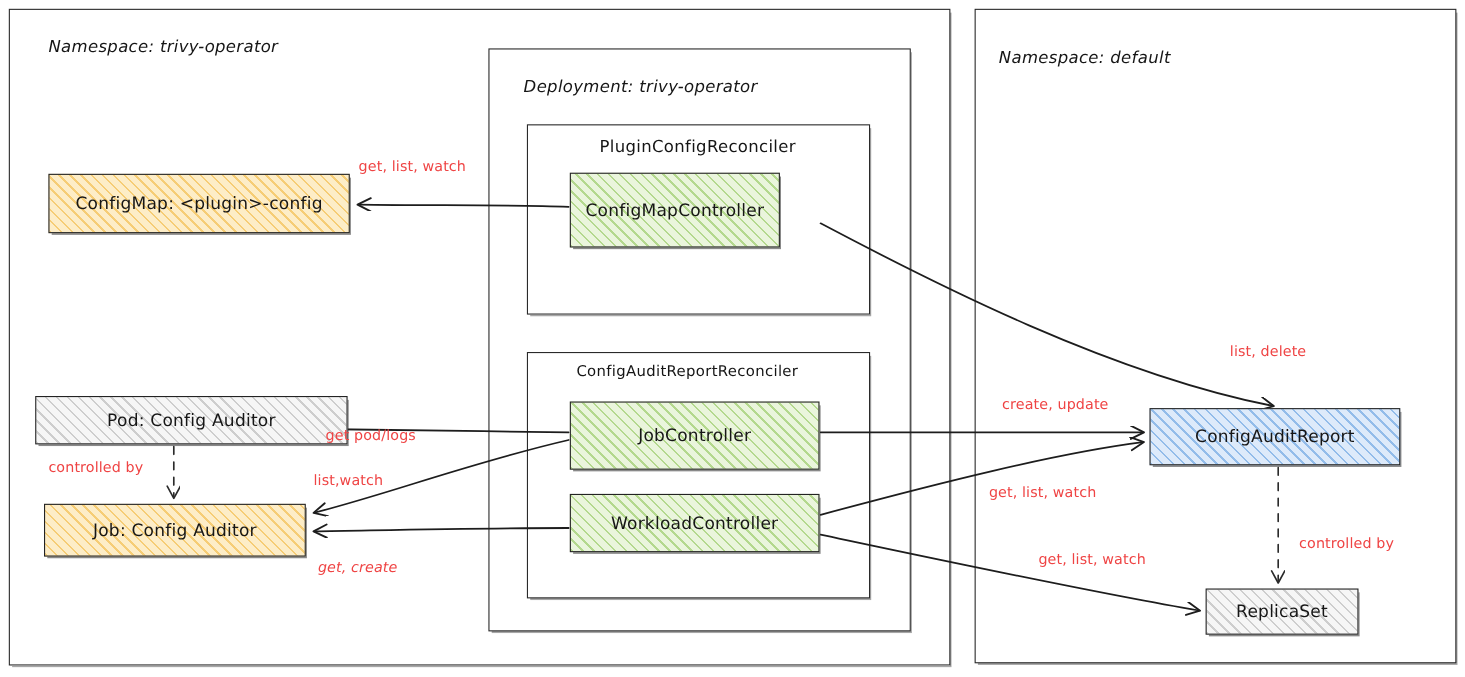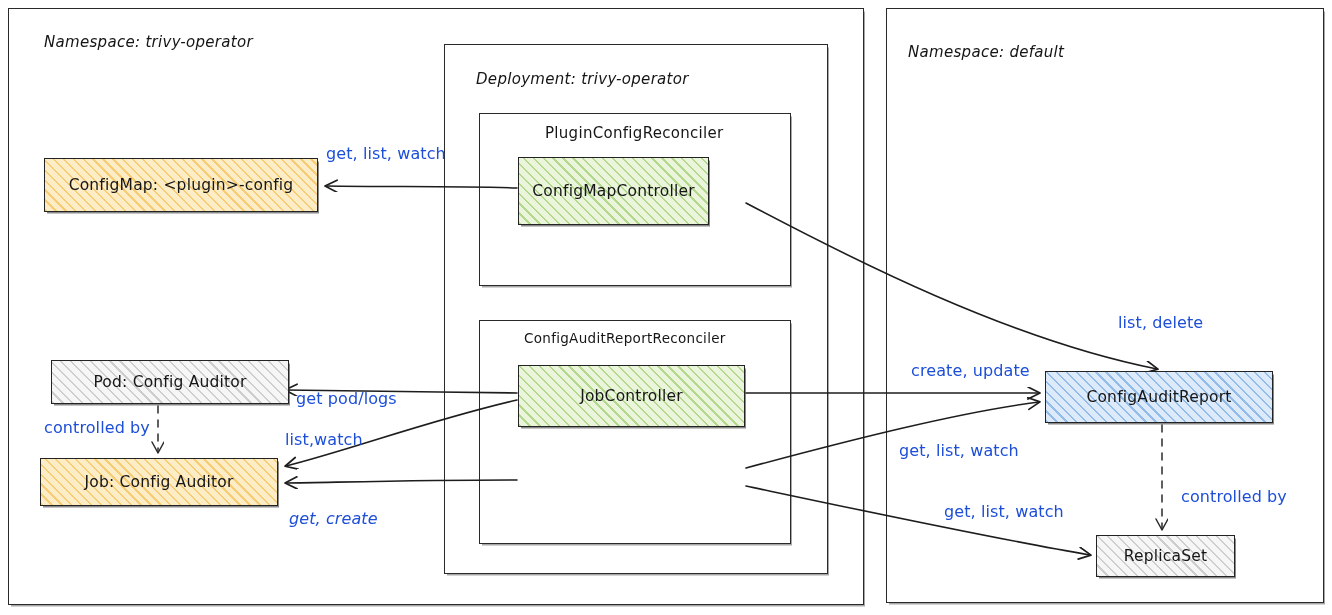--- a/index.html
+++ b/index.html
@@ -30,21 +30,21 @@
   .box span{position:relative;z-index:2;}
   .grp{
     position:absolute;box-sizing:border-box;
     border:1.5px solid #2a2a2a;background:transparent;
     box-shadow:2px 2.5px 0 -1px rgba(60,60,60,.45);
   }
   .grp-title{
     position:absolute;font-size:15px;color:#151515;letter-spacing:.3px;
   }
   .grp-title.italic{font-style:italic;}
-  .edge-label{font-size:16px;color:#1d4ed8;letter-spacing:.1px;}
+  .edge-label{font-size:13px;color:#ef4444;letter-spacing:.1px;}
   
   .fill-orange{background-color:#fdedc7;
     background-image:repeating-linear-gradient(45deg,
       rgba(240,178,50,.55) 0px,rgba(240,178,50,.55) 1.6px,
       rgba(255,255,255,0) 1.6px,rgba(255,255,255,0) 7px);}
   .fill-green{background-color:#eaf5dc;
     background-image:repeating-linear-gradient(45deg,
       rgba(130,190,70,.52) 0px,rgba(130,190,70,.52) 1.6px,
       rgba(255,255,255,0) 1.6px,rgba(255,255,255,0) 7px);}
   .fill-blue{background-color:#ddeafa;
@@ -124,36 +124,39 @@
 
     <g>
       <path d="M1162,425 L1162,529" fill="none" stroke="#2b2b2b" stroke-width="1.5" stroke-dasharray="7 7" stroke-linecap="round" marker-end="url(#ahd)"></path>
     </g>
   </svg>
 
   <div class="box fill-orange" style="left:44px;top:158px;width:274px;height:54px;">
     <span>ConfigMap: &lt;plugin&gt;-config</span>
   </div>
 
-  <div class="box fill-gray" style="left:51px;top:360px;width:238px;height:44px;">
+  <div class="box fill-gray" style="left:32px;top:360px;width:284px;height:44px;">
     <span>Pod: Config Auditor</span>
   </div>
 
   <div class="box fill-orange" style="left:40px;top:458px;width:238px;height:48px;">
     <span>Job: Config Auditor</span>
   </div>
 
   <div class="box fill-green" style="left:518px;top:157px;width:191px;height:68px;">
     <span>ConfigMapController</span>
   </div>
 
   <div class="box fill-green" style="left:518px;top:365px;width:227px;height:62px;">
     <span>JobController</span>
   </div>
 
+  <div class="box fill-green" style="left:518px;top:449px;width:227px;height:53px;">
+    <span>WorkloadController</span>
+  </div>
 
   <div class="box fill-blue" style="left:1045px;top:371px;width:228px;height:52px;">
     <span>ConfigAuditReport</span>
   </div>
 
   <div class="box fill-gray" style="left:1096px;top:535px;width:139px;height:42px;">
     <span>ReplicaSet</span>
   </div>
 
   <div class="edge-label" style="left:326px;top:144px;">get, list, watch</div>

